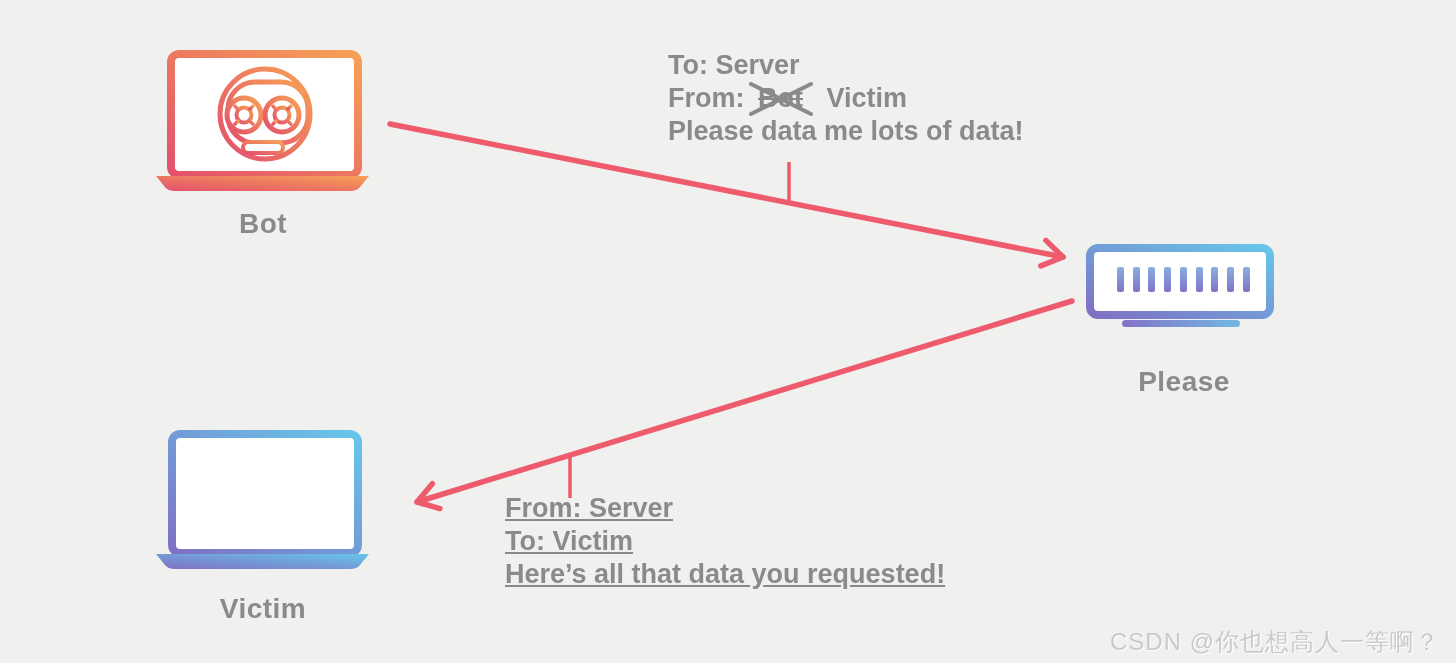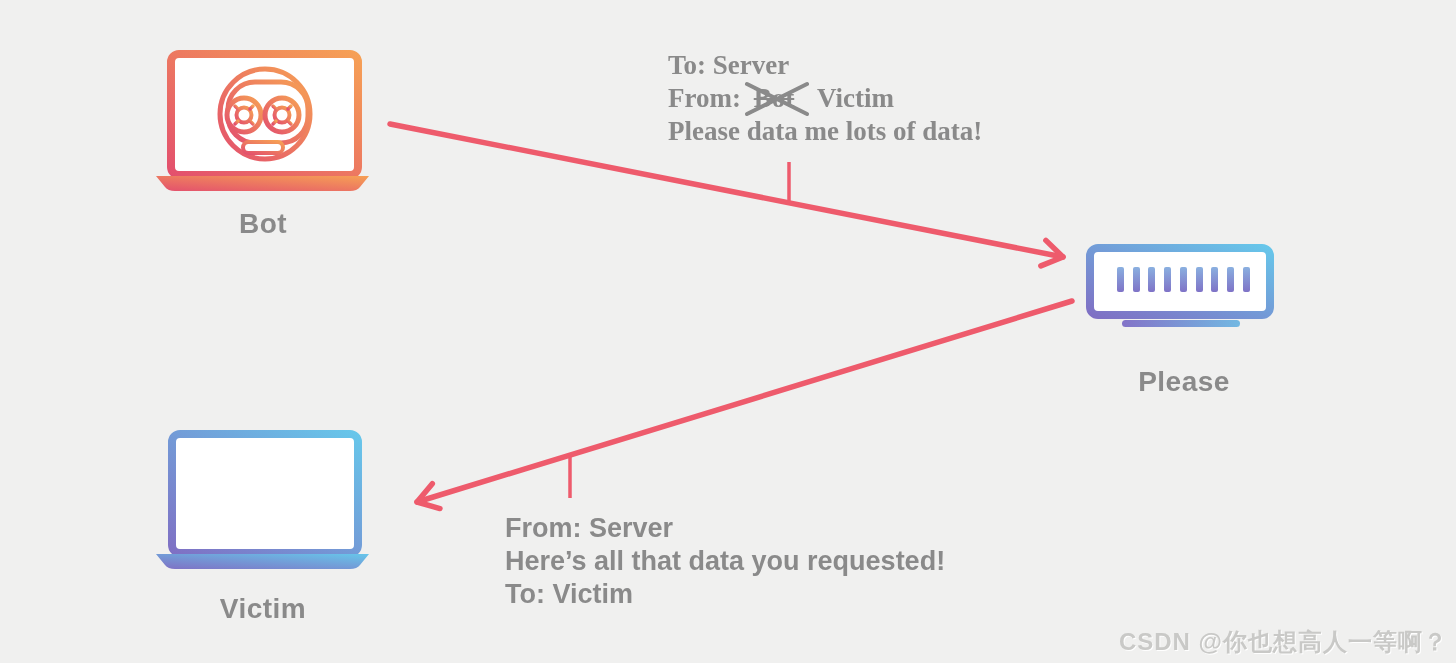--- a/index.html
+++ b/index.html
@@ -33,40 +33,40 @@
   .node-label.server { left: 1084px; top: 366px; width: 200px; }
   .node-label.victim { left: 153px;  top: 593px; width: 220px; }
   .annotation {
     position: absolute;
     color: var(--text, #8a8a8a);
     font-size: 27px;
     font-weight: 700;
     line-height: 33px;
     white-space: nowrap;
   }
-  .annotation.request  { left: 668px; top: 49px; font-family: Liberation Serif, serif;  }
-  .annotation.response { left: 505px; top: 512px; }
+  .annotation.request  { left: 668px; top: 49px;  }
+  .annotation.response { left: 505px; top: 492px; text-decoration: underline; }
   .struck-word {
     position: relative;
     display: inline-block;
     margin: 0 16px 0 6px;
     text-decoration: line-through;
   }
   .x-mark {
     position: absolute;
     left: -10px; top: -2px;
     overflow: visible;
     pointer-events: none;
   }
   .suffix-word { display: inline-block; }
   .watermark {
     position: absolute;
-    right: 8px; top: 626px;
+    right: 16px; top: 626px;
     font-size: 24px;
-    font-weight: 700;
+    font-weight: 400;
     color: var(--watermark, #c9c9c7);
     text-shadow: 1px 1px 0 rgba(255,255,255,0.95);
     letter-spacing: 1px;
   }
 </style>
 </head>
 <body>
 
 <div class="canvas">
 
@@ -167,19 +167,19 @@
           <line x1="3" y1="34" x2="63" y2="4" stroke="#8a8a8a" stroke-width="4" stroke-linecap="round"></line>
         </svg>
       </span>
       <span class="suffix-word">Victim</span>
     </div>
     <div>Please data me lots of data!</div>
   </div>
 
   <div class="annotation response">
     <div>From: Server</div>
+    <div>To: Victim</div>
     <div>Here’s all that data you requested!</div>
-    <div>To: Victim</div>
   </div>
 
   <div class="watermark">CSDN @你也想高人一等啊？</div>
 
 </div>
 
 </body></html>

